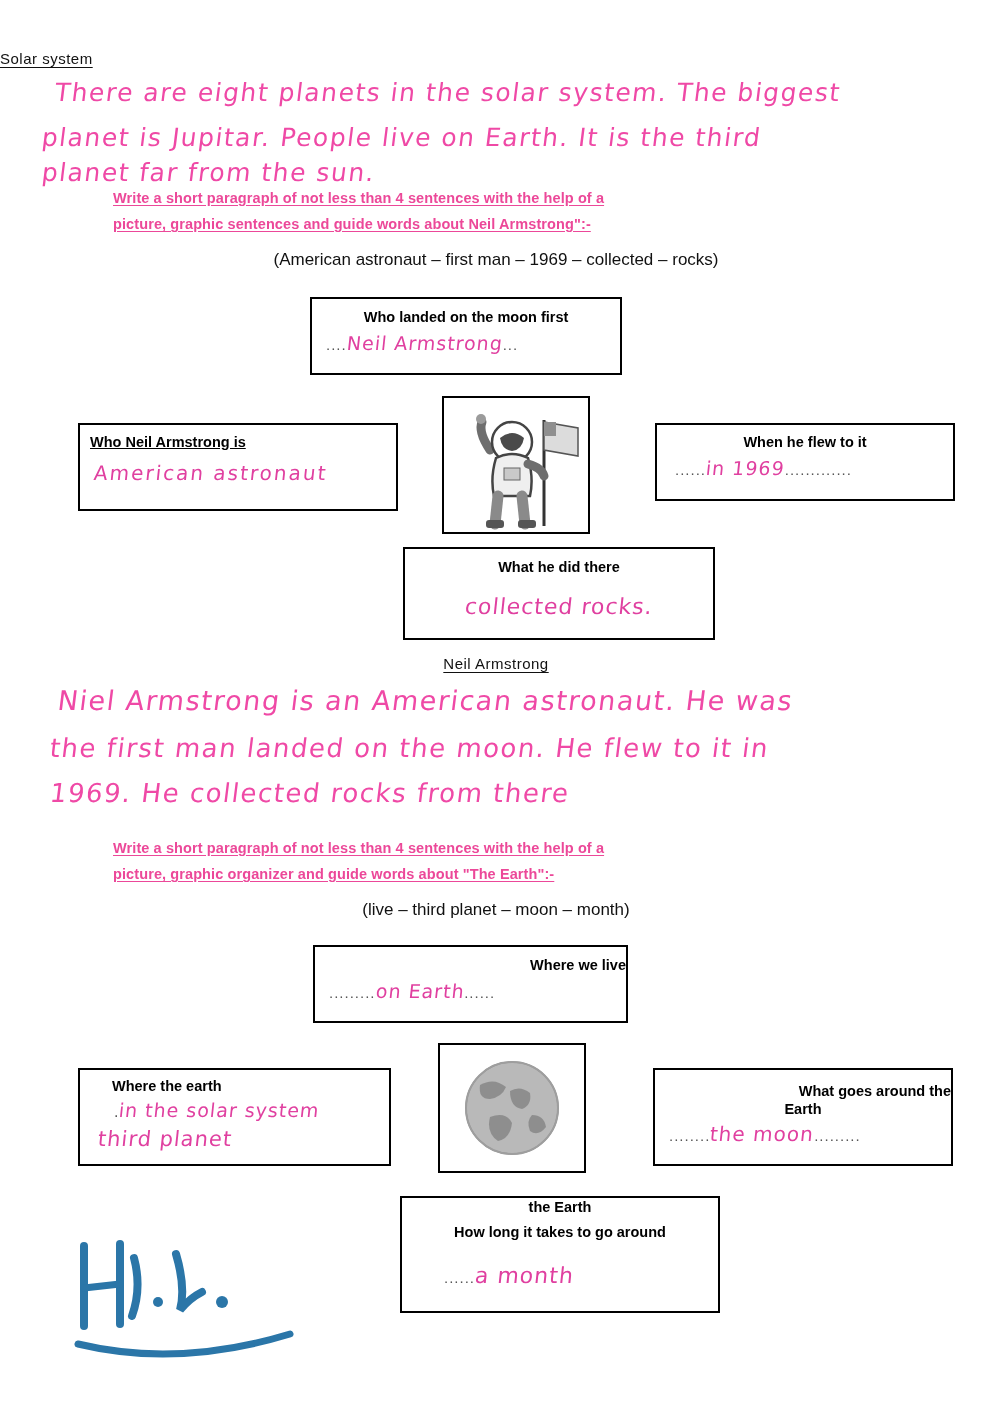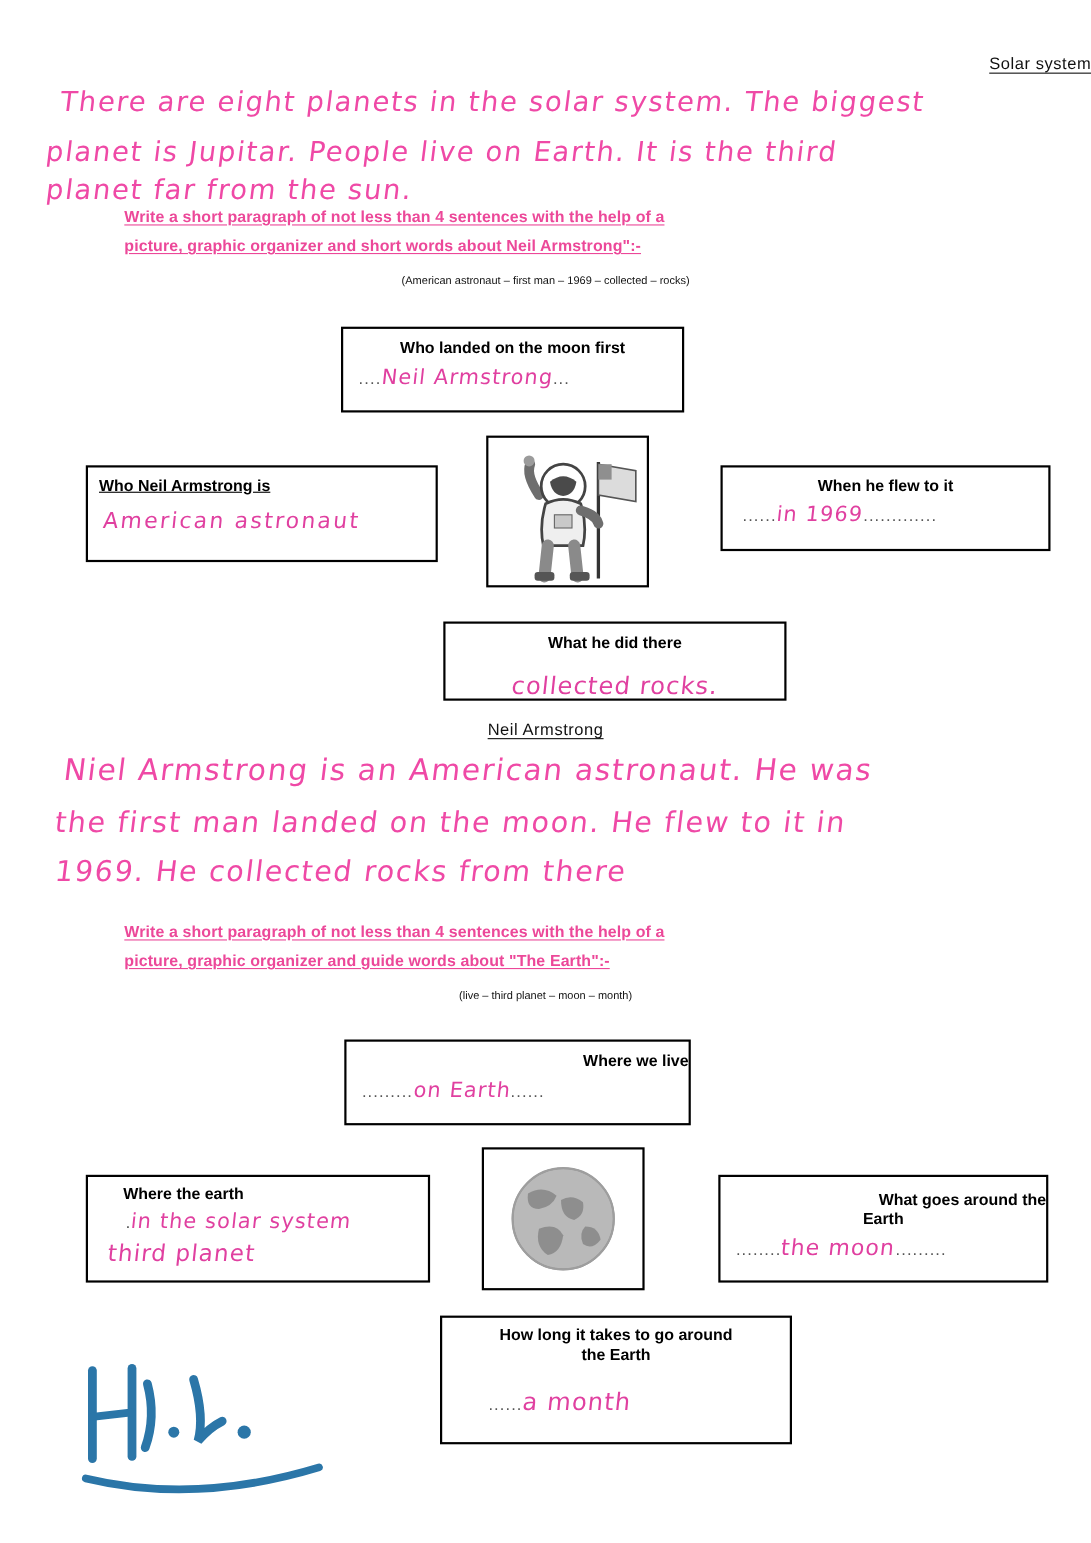--- a/index.html
+++ b/index.html
@@ -28,21 +28,21 @@
   }
   .instruction {
     font-weight: bold;
     font-size: 14.5px;
     color: #ec4899;
     text-decoration: underline;
     text-underline-offset: 2px;
     letter-spacing: 0.1px;
   }
   .guide-words {
-    font-size: 10px;
+    font-size: 17px;
     color: #111;
     text-align: center;
   }
   
   .box {
     position: absolute;
     border: 2px solid #000;
     box-sizing: border-box;
     background: #fff;
   }
@@ -84,28 +84,28 @@
   .sig {
     position: absolute;
     color: #2b76a8;
   }
 </style>
 </head>
 <body>
 
 <div class="page">
 
-  <div class="printed title-underline" style="position:absolute; left:0; top:50px; width:992px; text-align:right; font-size:15px; letter-spacing:0.5px;">Solar system</div>
+  <div class="printed title-underline" style="position:absolute; left:0; top:50px; width:992px; text-align:left; font-size:15px; letter-spacing:0.5px;">Solar system</div>
 
   <div class="para-line" style="left:55px; top:78px; font-size:25px;">There are eight planets in  the  solar system. The biggest</div>
   <div class="para-line" style="left:42px; top:123px; font-size:25px;">planet is Jupitar. People live on Earth. It is the third</div>
   <div class="para-line" style="left:42px; top:158px; font-size:25px;">planet far from the sun.</div>
 
   <div class="printed instruction" style="position:absolute; left:113px; top:190px; width:700px;">Write a short paragraph of not less than 4 sentences with the help of a</div>
-  <div class="printed instruction" style="position:absolute; left:113px; top:216px; width:700px;">picture, graphic organizer and short words about Neil Armstrong":-</div>
+  <div class="printed instruction" style="position:absolute; left:113px; top:216px; width:700px;">picture, graphic sentences and guide words about Neil Armstrong":-</div>
   <div class="printed guide-words" style="position:absolute; left:0; top:250px; width:992px;">(American astronaut – first man – 1969 – collected – rocks)</div>
 
   <div class="box" style="left:310px; top:297px; width:312px; height:78px;">
     <div class="printed box-label" style="text-align:center; margin-top:9px;">Who landed on the moon first</div>
     <div style="margin-top:6px; padding-left:14px; font-size:15px; white-space:nowrap;">
       <span class="dots">....</span><span class="ans" style="font-size:19px;">Neil Armstrong</span><span class="dots">...</span>
     </div>
   </div>
 
   <div class="box" style="left:78px; top:423px; width:320px; height:88px;text-decoration:underline;">
@@ -141,21 +141,21 @@
     </svg>
   </div>
 
   <div class="box" style="left:655px; top:423px; width:300px; height:78px;">
     <div class="printed box-label" style="text-align:center; margin-top:8px;">When he flew to it</div>
     <div style="margin-top:6px; padding-left:18px; font-size:15px; white-space:nowrap;">
       <span class="dots">......</span><span class="ans" style="font-size:19px;">in 1969</span><span class="dots">.............</span>
     </div>
   </div>
 
-  <div class="box" style="left:403px; top:565px; width:312px; height:72px;">
+  <div class="box" style="left:403px; top:547px; width:312px; height:93px;">
     <div class="printed box-label" style="text-align:center; margin-top:9px;">What he did there</div>
     <div style="margin-top:18px; text-align:center; white-space:nowrap;">
       <span class="ans" style="font-size:22px;">collected rocks.</span>
     </div>
   </div>
 
   <div class="printed title-underline" style="position:absolute; left:0; top:655px; width:992px; text-align:center; font-size:15px; letter-spacing:0.5px;">Neil Armstrong</div>
 
   <div class="para-line" style="left:58px; top:685px; font-size:27px;">Niel Armstrong is an  American  astronaut. He was</div>
   <div class="para-line" style="left:50px; top:733px; font-size:26px;">the first man landed on the moon. He flew to it in</div>
@@ -195,22 +195,22 @@
 
   <div class="box" style="left:653px; top:1068px; width:300px; height:98px;">
     <div class="printed box-label" style="text-align:right; margin-top:12px;">What goes around the</div>
     <div class="printed box-label" style="text-align:center;">Earth</div>
     <div style="margin-top:4px; padding-left:14px; font-size:15px; white-space:nowrap;">
       <span class="dots">........</span><span class="ans" style="font-size:20px;">the moon</span><span class="dots">.........</span>
     </div>
   </div>
 
   <div class="box" style="left:400px; top:1196px; width:320px; height:117px;">
+    <div class="printed box-label" style="text-align:center;">the Earth</div>
     <div class="printed box-label" style="text-align:center; margin-top:7px;">How long it takes to go around</div>
-    <div class="printed box-label" style="text-align:center;">the Earth</div>
     <div style="margin-top:22px; padding-left:42px; font-size:15px; white-space:nowrap;">
       <span class="dots">......</span><span class="ans" style="font-size:22px;">a month</span>
     </div>
   </div>
 
   <div class="sig" style="left:72px; top:1240px;">
     <svg width="250" height="120" viewBox="0 0 250 120" xmlns="http://www.w3.org/2000/svg">
       <g stroke="#2b76a8" fill="none" stroke-linecap="round">
         <path d="M12 6 L12 86" stroke-width="8"></path>
         <path d="M48 4 L48 84" stroke-width="8"></path>

